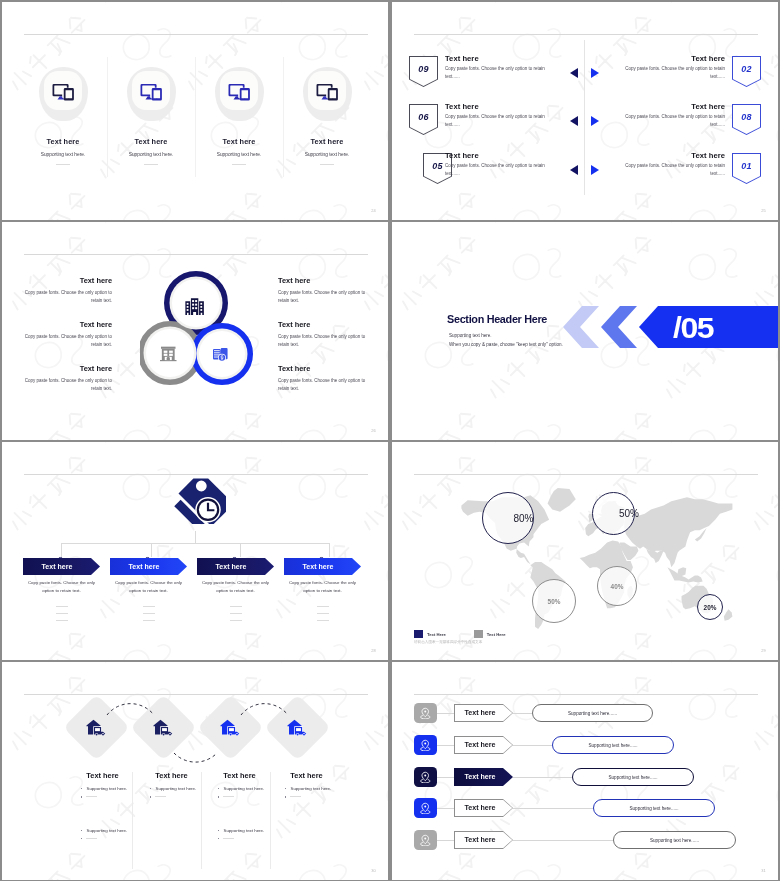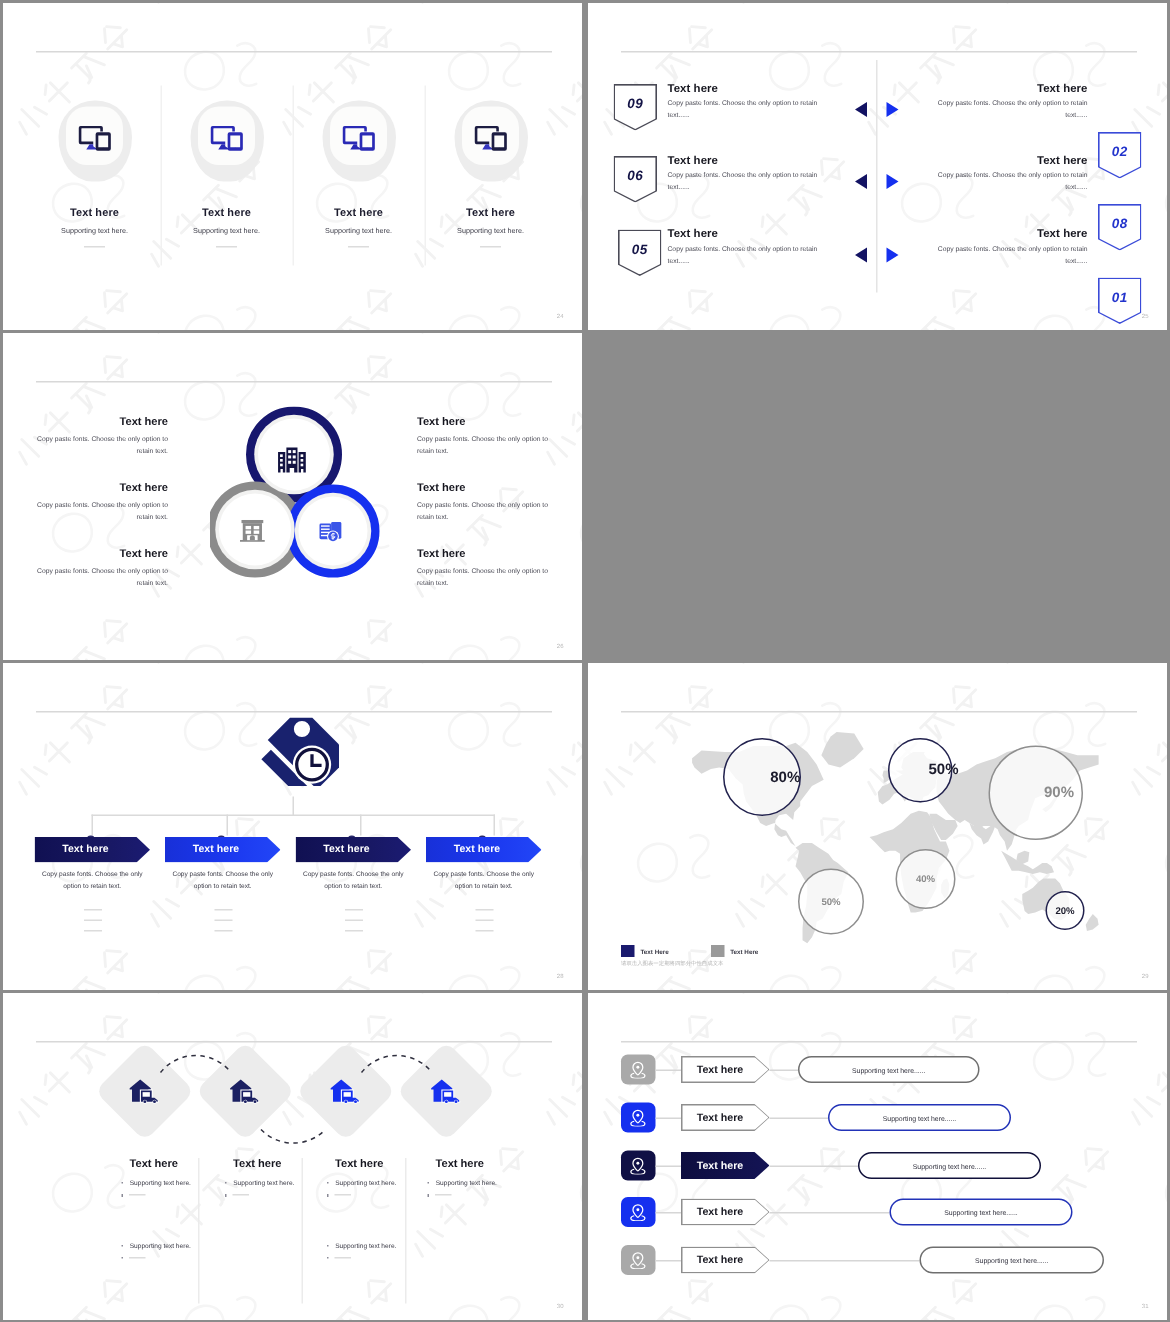--- a/index.html
+++ b/index.html
@@ -27,21 +27,21 @@
   .s2-vline{position:absolute;left:192px;top:38px;width:1px;height:155px;background:#e4e4e4;}
   .s2-row{position:absolute;left:0;width:386px;height:32px;}
   .s2-badge{position:absolute;top:0;width:29px;height:31px;
     background:#fff;box-sizing:border-box;
     clip-path:polygon(0 0,100% 0,100% 76%,50% 100%,0 76%);
     display:flex;align-items:flex-start;justify-content:center;}
   .s2-badge span{font-size:9px;font-weight:bold;font-style:italic;margin-top:8px;letter-spacing:.3px;}
   .s2-badge-navy{background:#4a4a56;}
   .s2-badge-navy::before{content:"";position:absolute;left:0.8px;top:0.8px;right:0.8px;bottom:0.8px;background:#fff;clip-path:polygon(0 0,100% 0,100% 75.3%,50% 99.3%,0 75.3%);}
   .s2-badge-navy span{color:#141446;position:relative;z-index:2;}
-  .s2-badge-blue{background:#3a4bd8;margin-top:32px;}
+  .s2-badge-blue{background:#3a4bd8;}
   .s2-badge-blue::before{content:"";position:absolute;left:0.8px;top:0.8px;right:0.8px;bottom:0.8px;background:#fff;clip-path:polygon(0 0,100% 0,100% 75.3%,50% 99.3%,0 75.3%);}
   .s2-badge-blue span{color:#2233cc;position:relative;z-index:2;}
   .s2-txt{position:absolute;top:-2px;width:104px;}
   .s2-left{text-align:left;}
   .s2-right{text-align:right;}
   .s2-title{font-size:7.6px;font-weight:bold;color:#16161f;letter-spacing:.05px;}
   .s2-body{margin-top:1.5px;font-size:4.5px;color:#4a4a55;line-height:1.9;}
   .s2-arrows{position:absolute;left:178px;top:11px;width:29px;height:12px;}
   .s2-arrow-l{position:absolute;left:0;top:1px;width:0;height:0;border-top:5.2px solid transparent;border-bottom:5.2px solid transparent;border-right:8.5px solid #131363;}
   .s2-arrow-r{position:absolute;right:0;top:1px;width:0;height:0;border-top:5.2px solid transparent;border-bottom:5.2px solid transparent;border-left:8.5px solid #1530ef;}
@@ -86,21 +86,21 @@
   .s7-bul i{display:block;width:1.3px;height:1.3px;background:#8a8a96;margin-top:2.2px;margin-right:4.2px;flex:none;}
   .s7-bul span{font-size:4.4px;color:#3a3a46;line-height:1.25;}
   .s7-bul2{margin-top:2.6px;}
   .s7-bul2 u{display:block;width:11px;height:1px;background:#dcdcdc;margin-top:2px;}
   .s7-gap{margin-top:30px;}
   
   .s6-map{position:absolute;left:60px;top:46px;width:282px;height:145px;}
   .s6-bub{position:absolute;border-radius:50%;display:flex;align-items:center;justify-content:center;box-sizing:border-box;background:rgba(255,255,255,0.78);}
   .s6-navy{border:1.2px solid #22224e;}
   .s6-gray{border:1.1px solid #8e8e8e;}
-  .s6-big{font-size:10px;font-weight:bold;color:#1b1b2c;margin-left:31px;}
+  .s6-big{font-size:10px;font-weight:normal;color:#1b1b2c;margin-left:31px;}
   .s6-sm{font-size:6.4px;font-weight:bold;color:#1b1b2c;}
   .s6-gtxt{color:#8b8b8b;}
   .s6-legend{position:absolute;left:22px;top:188px;display:flex;align-items:center;}
   .s6-sw{display:inline-block;width:9px;height:8px;}
   .s6-lt{font-size:4.2px;font-weight:bold;color:#3a3a46;margin-left:4px;}
   .s6-foot{position:absolute;left:22px;top:198px;font-size:3.6px;color:#b2b2b2;}
   
   .s5-icon{position:absolute;left:170px;top:31px;}
   .s5-bracket{position:absolute;left:59px;top:101px;width:269px;height:16px;}
   .s5-hline{position:absolute;left:0;top:0;width:269px;height:1px;background:#dadada;}
@@ -269,21 +269,21 @@
       </div>
       <div class="s2-txt s2-right" style="right:53px">
         <div class="s2-title">Text here</div>
         <div class="s2-body">Copy paste fonts. Choose the only option to retain text......</div>
       </div>
       <div class="s2-badge s2-badge-blue" style="right:17px">
         <span>08</span>
       </div>
     </div>
     <div class="s2-row" style="top:151px">
-      <div class="s2-badge s2-badge-navy" style="left:20px">
+      <div class="s2-badge s2-badge-navy" style="left:31px">
         <span>05</span>
       </div>
       <div class="s2-txt s2-left" style="left:53px">
         <div class="s2-title">Text here</div>
         <div class="s2-body">Copy paste fonts. Choose the only option to retain text......</div>
       </div>
       <div class="s2-arrows">
         <span class="s2-arrow-l"></span>
         <span class="s2-arrow-r"></span>
       </div>
@@ -377,20 +377,35 @@
         <rect x="1.6" y="7.0" width="9.3" height="1.5" fill="#fff"></rect>
         <rect x="1.6" y="10.4" width="9.3" height="1.5" fill="#fff"></rect>
         <rect x="1.6" y="13.8" width="9.3" height="1.5" fill="#fff"></rect>
         <circle cx="14.5" cy="15.5" r="6.4" fill="#ffffff"></circle>
         <circle cx="14.5" cy="15.5" r="5.2" fill="#3a55e8"></circle>
         <path d="M14.5 11.8 v7.4 M16.6 13.1 a2.3 2.3 0 0 0 -3.9 1.2 a2.3 2.3 0 0 0 3.9 1.4 a2.3 2.3 0 0 1 -3.9 1.4" fill="none" stroke="#ffffff" stroke-width="1.0"></path>
       </g>
     </svg>
     <div class="pgnum">26</div>
   </div>
+  <div class="slide s4">
+    <svg class="wm" width="386" height="218">
+        <rect width="386" height="218" fill="url(#wmp)"></rect>
+      </svg>
+    <div class="s4-head">Section Header Here</div>
+    <div class="s4-sub1">Supporting text here.</div>
+    <div class="s4-sub2">When you copy &amp; paste, choose "keep text only" option.</div>
+    <svg class="s4-chevs" viewBox="0 0 216 42" width="216" height="42">
+      <path d="M19 0 H36 L17 21 L36 42 H19 L0 21 Z" fill="#c2caf5"></path>
+      <path d="M57 0 H74 L55 21 L74 42 H57 L38 21 Z" fill="#5e77ef"></path>
+      <path d="M95 0 H216 V42 H95 L76 21 Z" fill="#1530f0"></path>
+      <text x="110" y="35" font-size="32" font-weight="bold" fill="#ffffff" font-family="Liberation Sans, sans-serif" transform="scale(1,0.92)" style="letter-spacing:-1.5px">/05</text>
+    </svg>
+    <div class="pgnum"></div>
+  </div>
   <div class="slide s5">
     <svg class="wm" width="386" height="218">
         <rect width="386" height="218" fill="url(#wmp)"></rect>
       </svg>
     <div class="rule"></div>
     <svg class="s5-icon" viewBox="0 0 72 68" width="54" height="51">
       <g transform="translate(0,5) rotate(-45 32 30)">
         <path d="M5 16 H17 L17 70 H5 Z" fill="#19226e"></path>
         <path d="M21 8 H49 L63 22 V70 H21 Z" fill="#19226e"></path>
         <circle cx="49.5" cy="22.5" r="7.2" fill="#ffffff"></circle>
@@ -479,23 +494,20 @@
       <path d="M 861.1 177.3 L 877.8 166.7 L 891.7 148.9 L 902.8 138.3 L 894.4 156.0 L 883.3 173.8 L 869.4 184.4 Z" fill="#d9d9d9"></path>
       <path d="M 813.9 372.3 L 827.8 365.2 L 838.9 358.2 L 852.8 344.0 L 863.9 336.9 L 877.8 336.9 L 891.7 336.9 L 902.8 347.5 L 911.1 365.2 L 925.0 383.0 L 925.0 404.3 L 916.7 425.5 L 905.6 432.6 L 888.9 429.1 L 877.8 418.4 L 861.1 407.8 L 844.4 414.9 L 827.8 418.4 L 819.4 411.3 L 813.9 386.5 Z" fill="#d9d9d9"></path>
       <path d="M 980.6 418.4 L 991.7 429.1 L 994.4 443.3 L 980.6 453.9 L 966.7 457.4 L 963.9 443.3 L 972.2 429.1 Z" fill="#d9d9d9"></path>
     </svg>
     <div class="s6-bub s6-navy" style="left:90px;top:50px;width:52px;height:52px">
         <span class="s6-big">80%</span>
       </div>
     <div class="s6-bub s6-navy" style="left:200px;top:50px;width:43px;height:43px">
         <span class="s6-big">50%</span>
       </div>
-    <div class="s6-bub s6-gray" style="left:267px;top:55px;width:63px;height:63px">
-        <span class="s6-big s6-gtxt">90%</span>
-      </div>
     <div class="s6-bub s6-gray" style="left:140px;top:137px;width:44px;height:44px">
         <span class="s6-sm s6-gtxt">50%</span>
       </div>
     <div class="s6-bub s6-gray" style="left:205px;top:124px;width:40px;height:40px">
         <span class="s6-sm s6-gtxt">40%</span>
       </div>
     <div class="s6-bub s6-navy" style="left:305px;top:152px;width:26px;height:26px">
         <span class="s6-sm">20%</span>
       </div>
     <div class="s6-legend">

